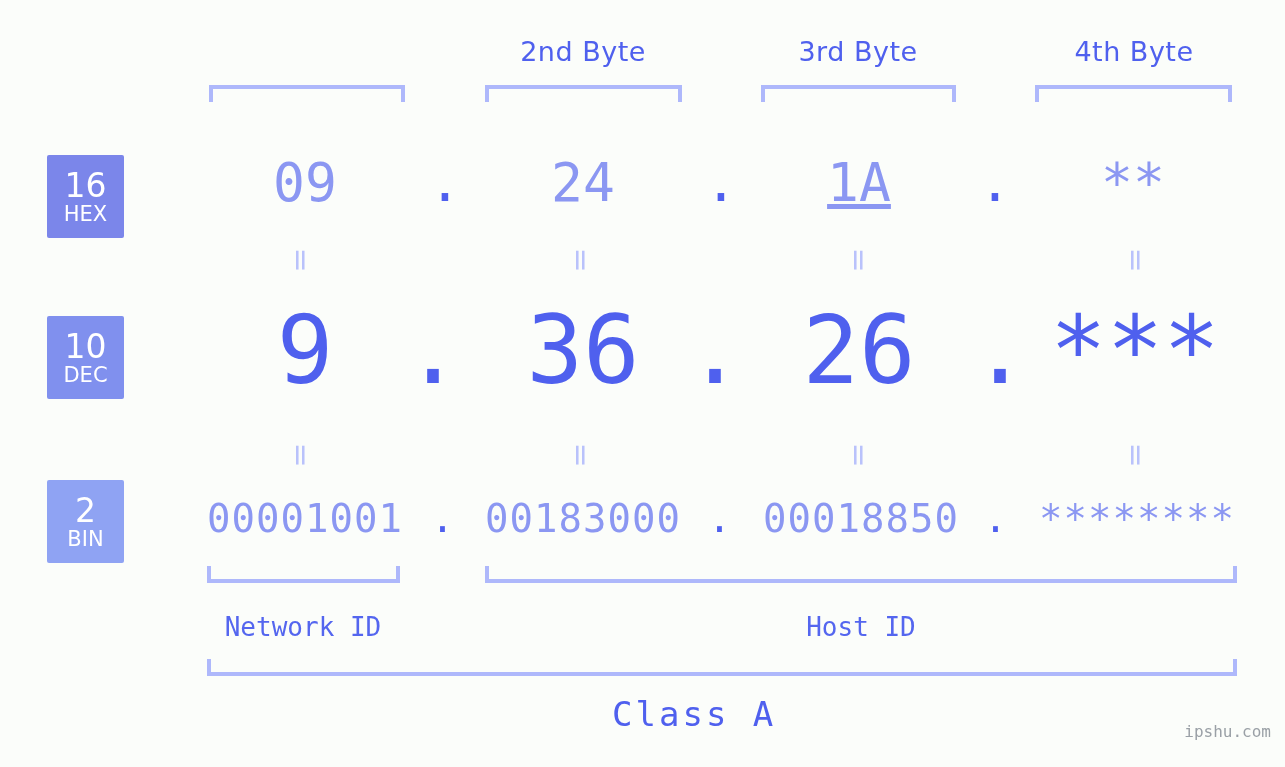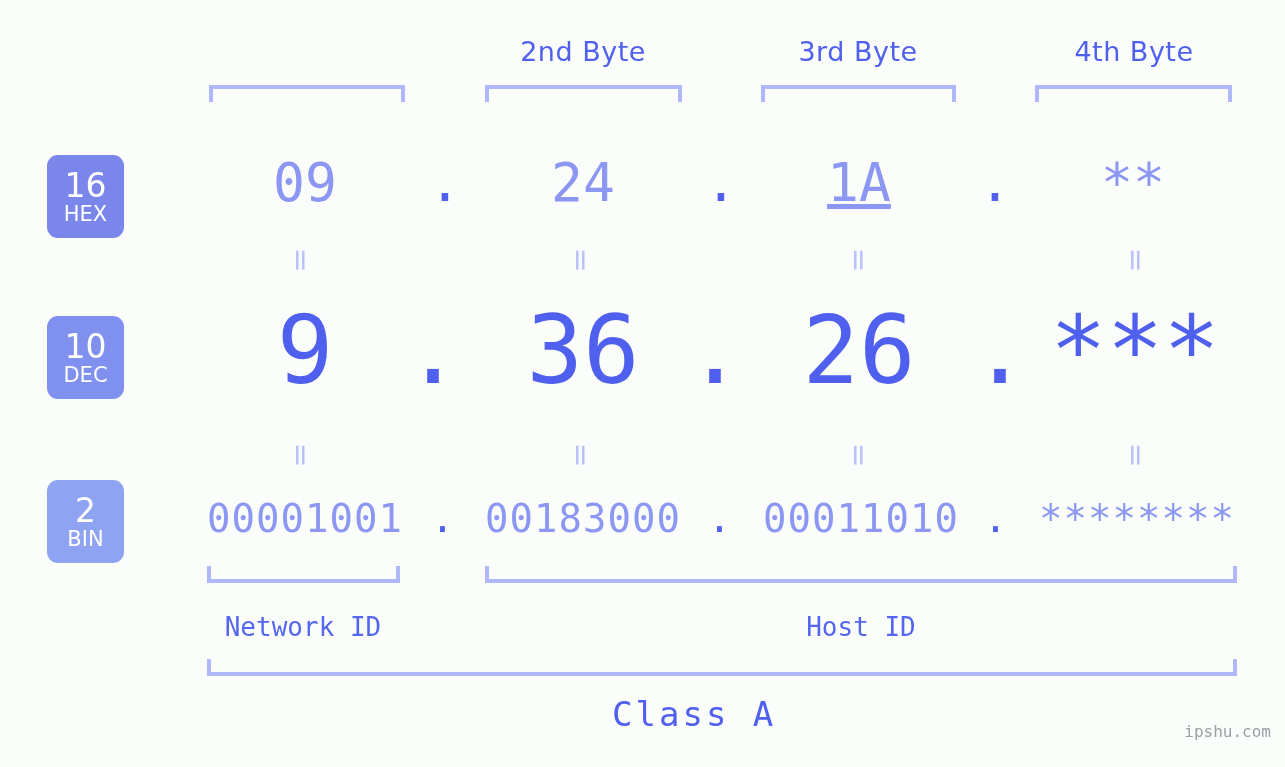--- a/index.html
+++ b/index.html
@@ -52,21 +52,21 @@
     border-left: 4px solid #aeb8fb;
     border-right: 4px solid #aeb8fb;
   }
 
   
   .badge {
     position: absolute;
     left: 47px;
     width: 77px;
     height: 83px;
-    border-radius: 11px;
+    border-radius: 2px;
     color: #ffffff;
     font-family: "DejaVu Sans", sans-serif;
     display: flex;
     flex-direction: column;
     align-items: center;
     justify-content: center;
     line-height: 1;
   }
   .badge .num {
     font-size: 33px;
@@ -194,21 +194,21 @@
   <div class="eq" style="left:284px; top:440px;">=</div>
   <div class="eq" style="left:564px; top:440px;">=</div>
   <div class="eq" style="left:842px; top:440px;">=</div>
   <div class="eq" style="left:1119px; top:440px;">=</div>
 
   <div class="row-bin">
     <div class="cell" style="left:200px; top:496px; width:210px;">00001001</div>
     <div class="cell dot" style="left:405px; top:496px; width:76px;">.</div>
     <div class="cell" style="left:478px; top:496px; width:210px;">00183000</div>
     <div class="cell dot" style="left:682px; top:496px; width:76px;">.</div>
-    <div class="cell" style="left:756px; top:496px; width:210px;">00011010</div>
+    <div class="cell" style="left:756px; top:496px; width:210px;">00018850</div>
     <div class="cell dot" style="left:958px; top:496px; width:76px;">.</div>
     <div class="cell stars" style="left:1032px; top:496px; width:210px;">********</div>
   </div>
 
   <div class="bracket up" style="left:207px; top:566px; width:193px;"></div>
   <div class="bracket up" style="left:485px; top:566px; width:752px;"></div>
 
   <div class="section-label" style="left:183px; top:612px; width:240px;">Network ID</div>
   <div class="section-label" style="left:741px; top:612px; width:240px;">Host ID</div>
 

